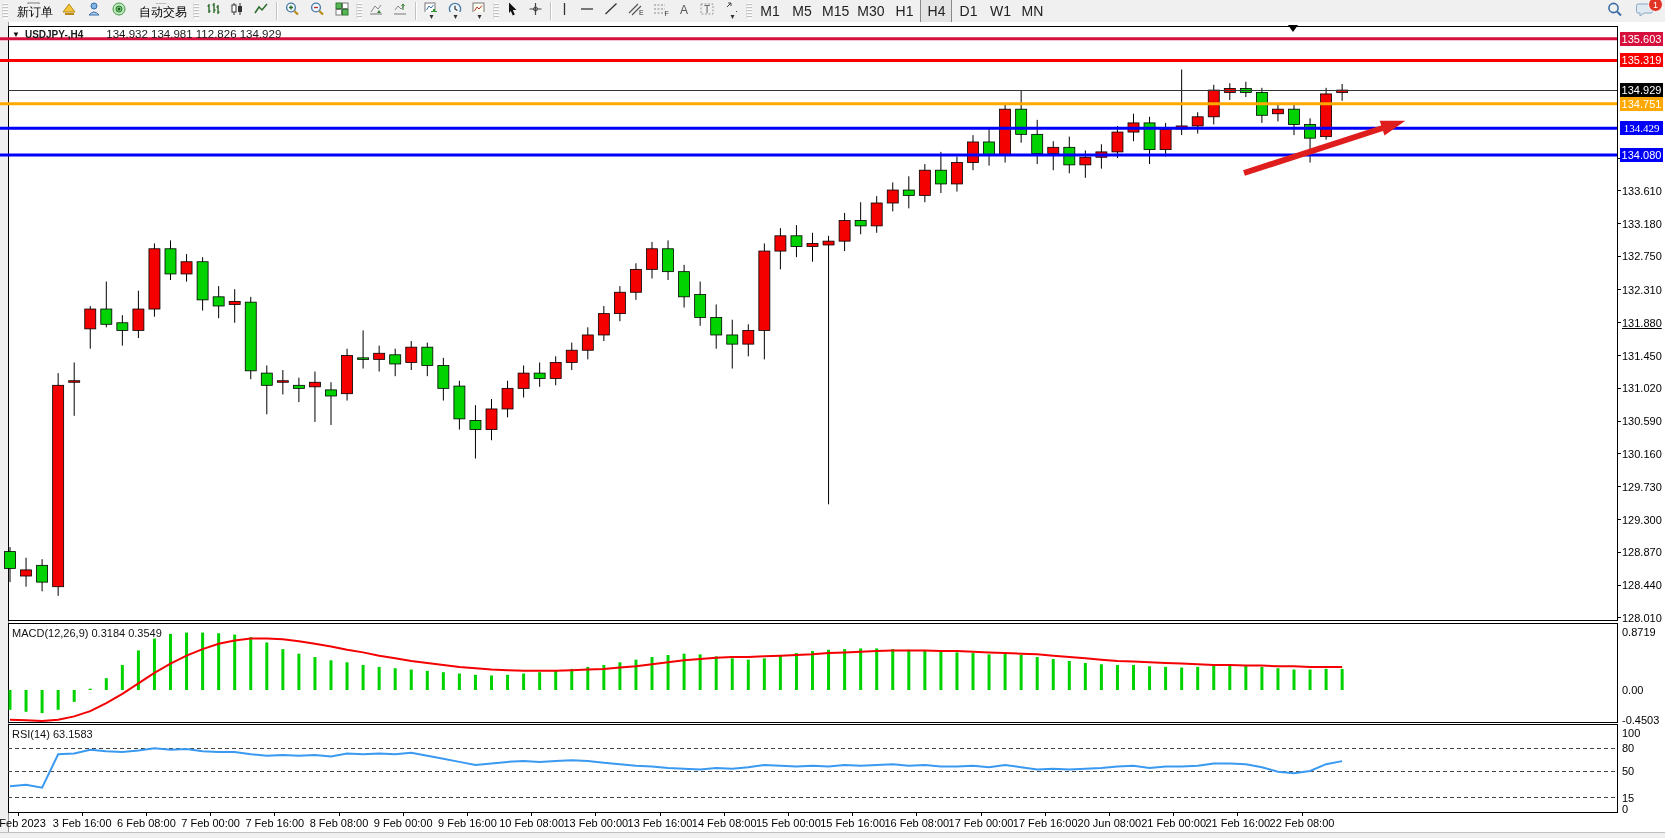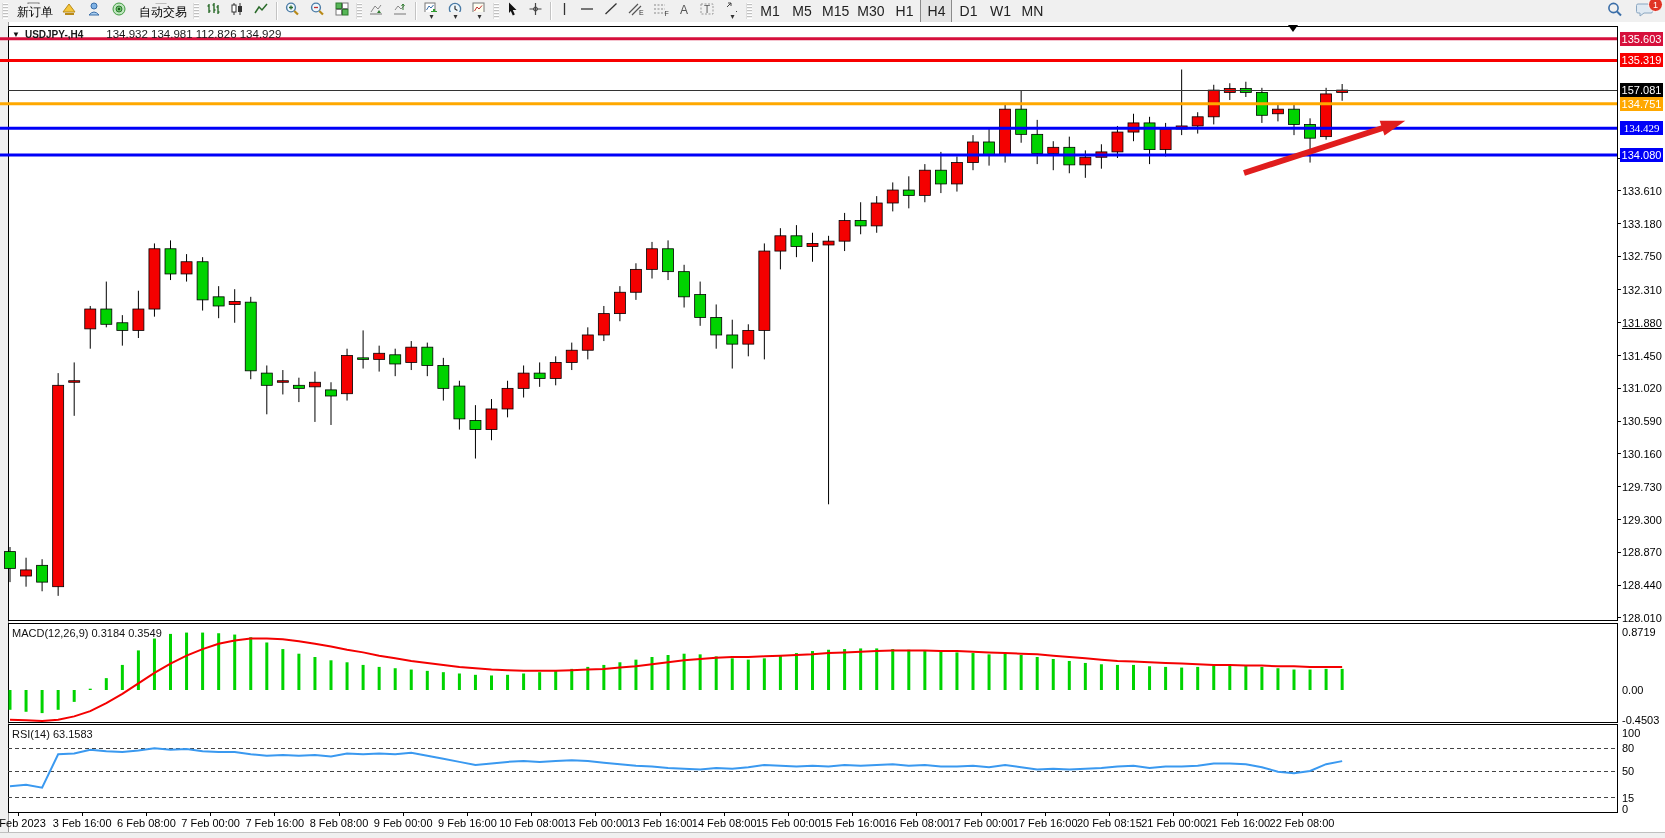--- a/index.html
+++ b/index.html
@@ -619,25 +619,25 @@
       <div class="datelabel" style="left: 467.4px;">9 Feb 16:00</div>
       <div class="datelabel" style="left: 531.6px;">10 Feb 08:00</div>
       <div class="datelabel" style="left: 595.8px; text-align: right;">13 Feb 00:00</div>
       <div class="datelabel" style="left: 660px;">13 Feb 16:00</div>
       <div class="datelabel" style="left: 724.2px;">14 Feb 08:00</div>
       <div class="datelabel" style="left: 788.4px;">15 Feb 00:00</div>
       <div class="datelabel" style="left: 852.6px;">15 Feb 16:00</div>
       <div class="datelabel" style="left: 916.8px;">16 Feb 08:00</div>
       <div class="datelabel" style="left: 981px;">17 Feb 00:00</div>
       <div class="datelabel" style="left: 1045.2px;">17 Feb 16:00</div>
-      <div class="datelabel" style="left: 1109.4px;">20 Feb 08:15</div>
+      <div class="datelabel" style="left: 1109.4px;">20 Jun 08:00</div>
       <div class="datelabel" style="left: 1173.6px;">21 Feb 00:00</div>
       <div class="datelabel" style="left: 1237.8px;">21 Feb 16:00</div>
       <div class="datelabel" style="left: 1302px;">22 Feb 08:00</div>
       <div class="pricechip" style="top: 31.7744px; background: rgb(214, 16, 60);">135.603</div>
       <div class="pricechip" style="top: 53.4379px; background: rgb(248, 0, 0);">135.319</div>
-      <div class="pricechip" style="top: 83.1871px; background: rgb(0, 0, 0);">157.081</div>
+      <div class="pricechip" style="top: 83.1871px; background: rgb(0, 0, 0);">134.929</div>
       <div class="pricechip" style="top: 96.7649px; background: rgb(255, 168, 0);">134.751</div>
       <div class="pricechip" style="top: 121.327px; background: rgb(0, 0, 248); font-family: Liberation Serif, serif;">134.429</div>
       <div class="pricechip" style="top: 147.949px; background: rgb(0, 0, 248);">134.080</div>
     </div>
   <div id="statusbar"></div>
 </div>
 
 </body></html>

